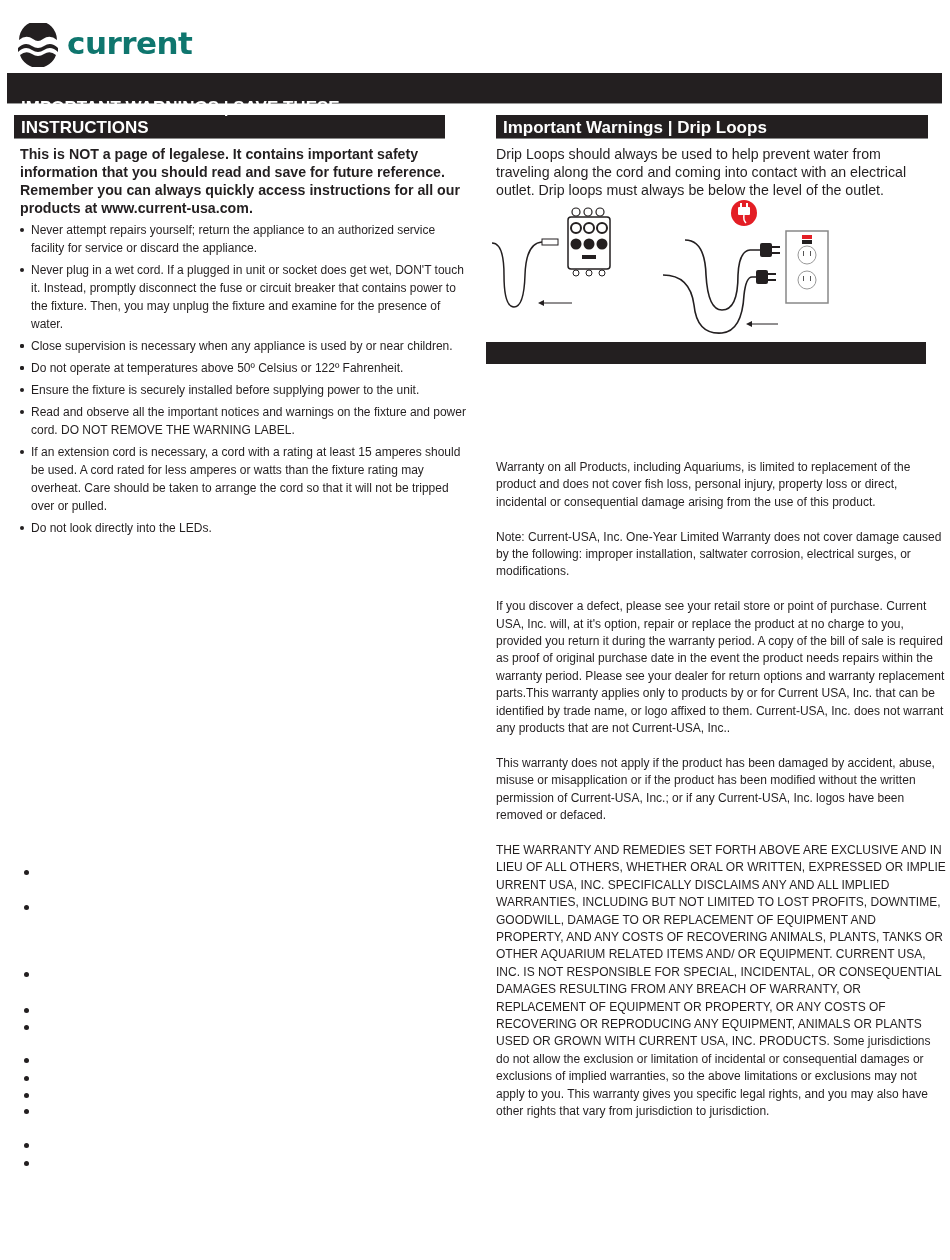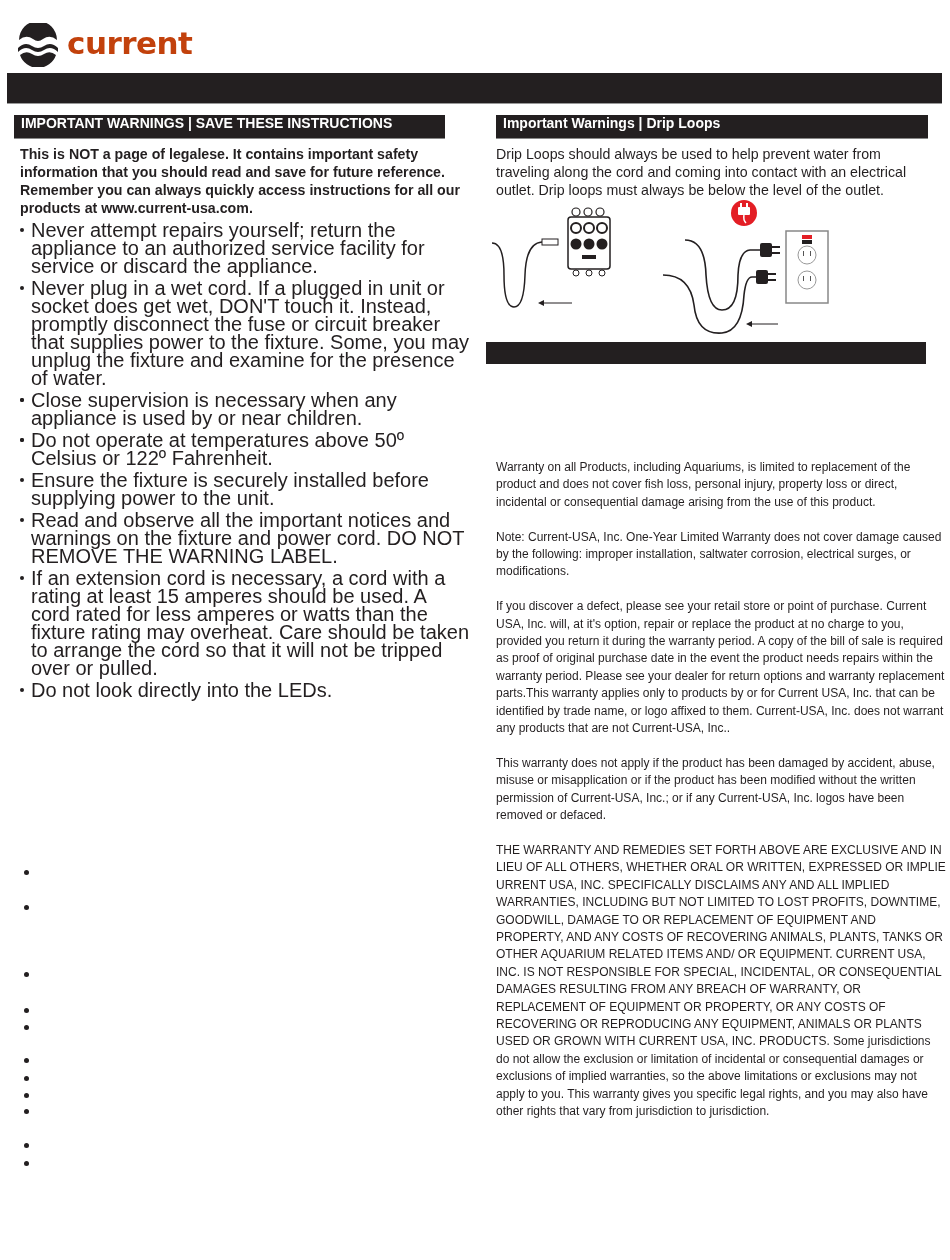--- a/index.html
+++ b/index.html
@@ -7,44 +7,44 @@
       width: 950px; height: 1260px; position: relative; overflow: hidden;
       font-family: "Liberation Sans", sans-serif; color: #231f20;
     }
     .logo {
       position: absolute; left: 15px; top: 22px; height: 46px;
       display: flex; align-items: center;
     }
     .logo svg { width: 46px; height: 44px; }
     .logo-text {
       font-family: "DejaVu Sans", sans-serif; font-size: 31px; font-weight: bold;
-      letter-spacing: -0.5px; margin-left: 6px; margin-top: -4px; color: #c2410c;
+      letter-spacing: -0.5px; margin-left: 6px; margin-top: -4px; color: #0f766e;
     }
     .top-bar {
       position: absolute; left: 7px; top: 73px; width: 935px; height: 30px;
       background: #231f20; border-bottom: 1px solid #999;
     }
     .sec-header {
       position: absolute; background: #231f20; color: #ffffff;
-      font-weight: bold; font-size: 14px; padding-left: 7px; box-sizing: border-box;
-      display: flex; align-items: flex-start; border-bottom: 1px solid #888;
+      font-weight: bold; font-size: 17px; padding-left: 7px; box-sizing: border-box;
+      display: flex; align-items: flex-end; border-bottom: 1px solid #888;
     }
     #left-header { left: 14px; top: 115px; width: 431px; height: 24px; }
     #right-header { left: 490px; top: 115px; width: 432px; height: 24px; margin-left: 6px; }
     #warranty-bar {
       position: absolute; left: 486px; top: 342px; width: 440px; height: 22px;
       background: #231f20;
     }
     .intro {
       position: absolute; left: 20px; top: 145px; width: 445px;
       font-weight: bold; font-size: 14.2px; line-height: 18px;
     }
     .bullets {
       position: absolute; left: 20px; top: 221px; width: 450px;
-      font-size: 20px; line-height: 18px; margin: 0; padding: 0; list-style: none;
+      font-size: 12px; line-height: 18px; margin: 0; padding: 0; list-style: none;
     }
     .bullets li {
       position: relative; padding-left: 11px; margin-bottom: 4px;
     }
     .bullets li .dot {
       position: absolute; left: 0; top: 7px; width: 4px; height: 4px;
       border-radius: 50%; background: #231f20;
     }
     .empty-bullets { position: absolute; left: 0; top: 0; }
     .empty-bullets .dot {
@@ -77,21 +77,21 @@
 <div class="top-bar"></div>
 
 <div class="sec-header" id="left-header">
   <span>IMPORTANT WARNINGS | SAVE THESE INSTRUCTIONS</span>
 </div>
 
 <div class="intro">This is NOT a page of legalese. It contains important safety information that you should read and save for future reference. Remember you can always quickly access instructions for all our products at www.current-usa.com.</div>
 
 <ul class="bullets" id="warnings-list">
     <li><span class="dot"></span><span>Never attempt repairs yourself; return the appliance to an authorized service facility for service or discard the appliance.</span></li>
-    <li><span class="dot"></span><span>Never plug in a wet cord. If a plugged in unit or socket does get wet, DON'T touch it. Instead, promptly disconnect the fuse or circuit breaker that supplies power to the fixture. Some, you may unplug the fixture and examine for the presence of water.</span></li>
+    <li><span class="dot"></span><span>Never plug in a wet cord. If a plugged in unit or socket does get wet, DON'T touch it. Instead, promptly disconnect the fuse or circuit breaker that contains power to the fixture. Then, you may unplug the fixture and examine for the presence of water.</span></li>
     <li><span class="dot"></span></li>
     <li><span class="dot"></span><span>Close supervision is necessary when any appliance is used by or near children.</span></li>
     <li><span class="dot"></span></li>
     <li><span class="dot"></span><span>Do not operate at temperatures above 50º Celsius or 122º Fahrenheit.</span></li>
     <li><span class="dot"></span><span>Ensure the fixture is securely installed before supplying power to the unit.</span></li>
     <li><span class="dot"></span><span>Read and observe all the important notices and warnings on the fixture and power cord. DO NOT REMOVE THE WARNING LABEL.</span></li>
     <li><span class="dot"></span><span>If an extension cord is necessary, a cord with a rating at least 15 amperes should be used. A cord rated for less amperes or watts than the fixture rating may overheat. Care should be taken to arrange the cord so that it will not be tripped over or pulled.</span></li>
     <li><span class="dot"></span><span>Do not look directly into the LEDs.</span></li>
   </ul>
 

